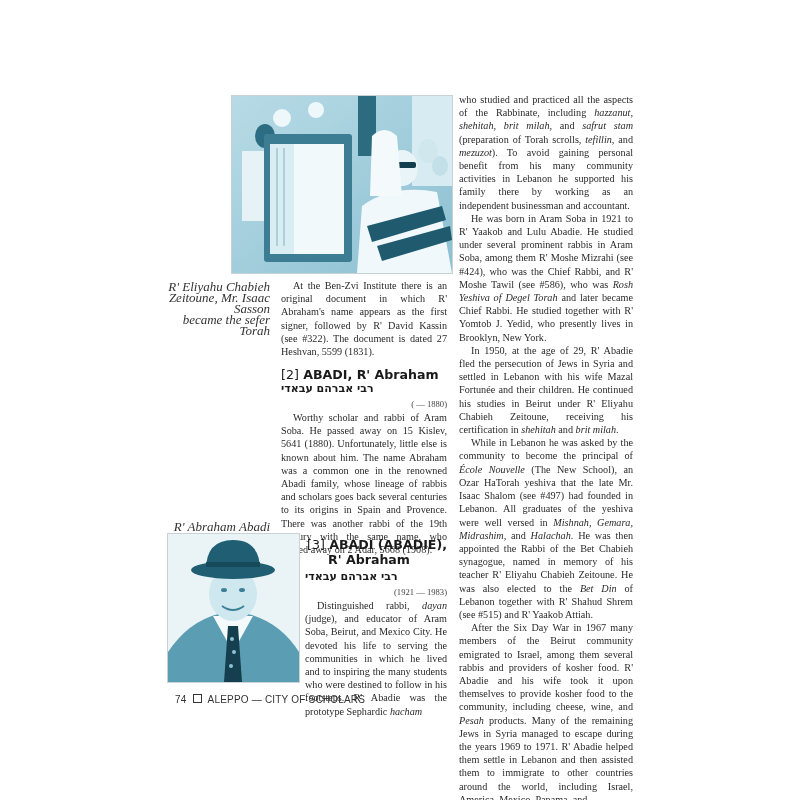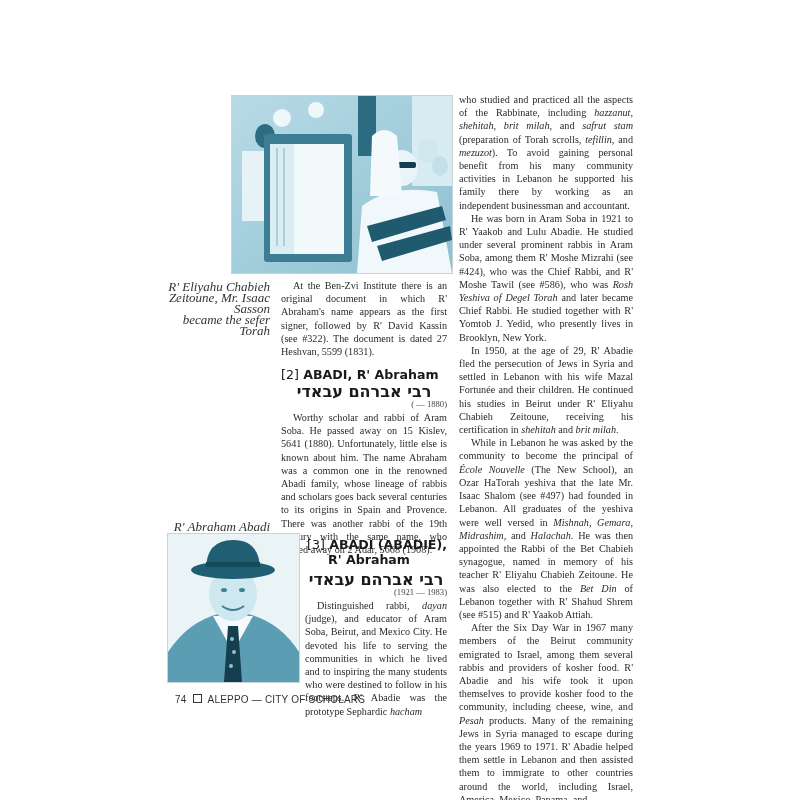--- a/index.html
+++ b/index.html
@@ -5,21 +5,21 @@
   html, body { margin:0; padding:0; }
   body { width:800px; height:800px; background:#ffffff; position:relative; overflow:hidden;
          font-family:"Liberation Serif", "DejaVu Serif", serif; color:#2a2a2a; }
   .abs { position:absolute; }
   .para { font-size:10.2px; line-height:13.2px; text-align:justify; margin:0; }
   .para.indent { text-indent:12px; }
   .para em { font-style:italic;margin-top:7px; }
   .caption { font-size:13px; line-height:11px; font-style:italic; text-align:right; color:#333; }
   .heading { font-family:"DejaVu Sans", "Liberation Sans", sans-serif; font-weight:bold; font-size:12.6px; line-height:15px; color:#1a1a1a; }
   .heading .num { font-weight:normal; }
-  .hebrew { font-family:"DejaVu Sans", sans-serif; font-weight:bold; font-size:16px; text-align:center; direction:rtl; color:#1a1a1a; }
+  .hebrew { font-family:"DejaVu Sans", sans-serif; font-weight:bold; font-size:11px; text-align:left; direction:rtl; color:#1a1a1a; }
   .dates { font-size:8.6px; text-align:right; color:#444; }
   .photo { border:1px solid #c9d3d6; overflow:hidden; }
   .footer { font-family:"Liberation Sans", "DejaVu Sans", sans-serif; font-size:10px; letter-spacing:0.2px; color:#333; }
   .footer .sq { display:inline-block; width:7px; height:7px; border:1px solid #333; margin:0 6px 0 6px; vertical-align:-0px; }
 </style>
 </head>
 <body>
 
 <div class="abs photo" style="left:231px; top:95px; width:220px; height:177px;">
   <svg width="220" height="177" viewBox="0 0 220 177">

